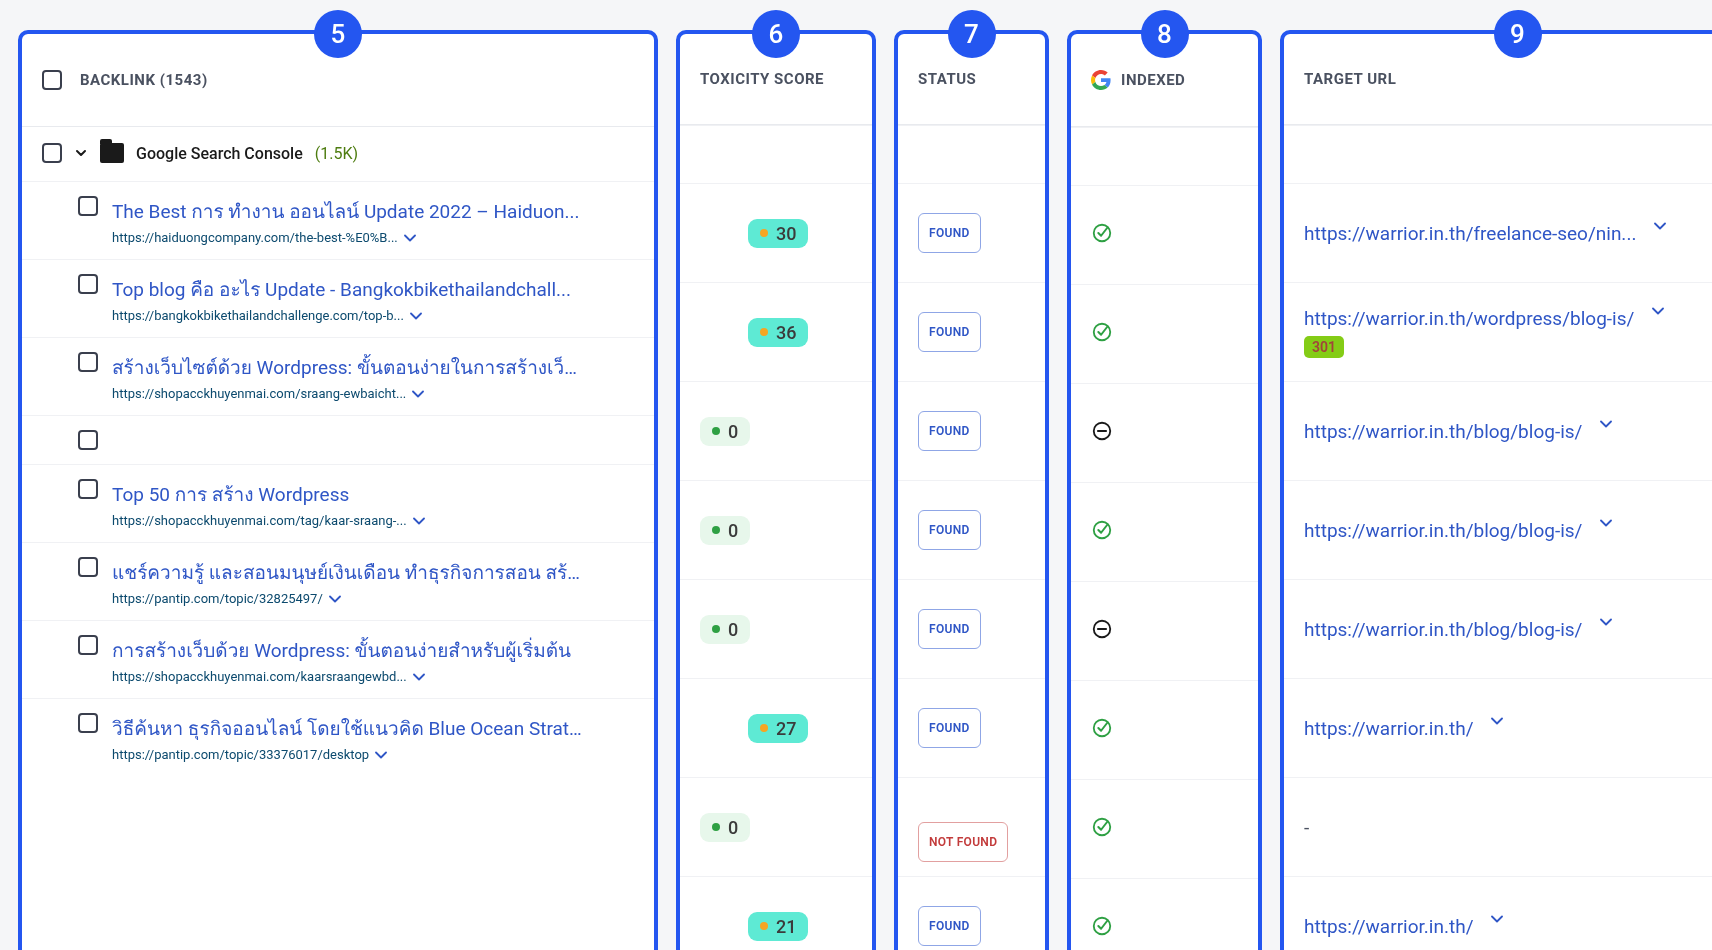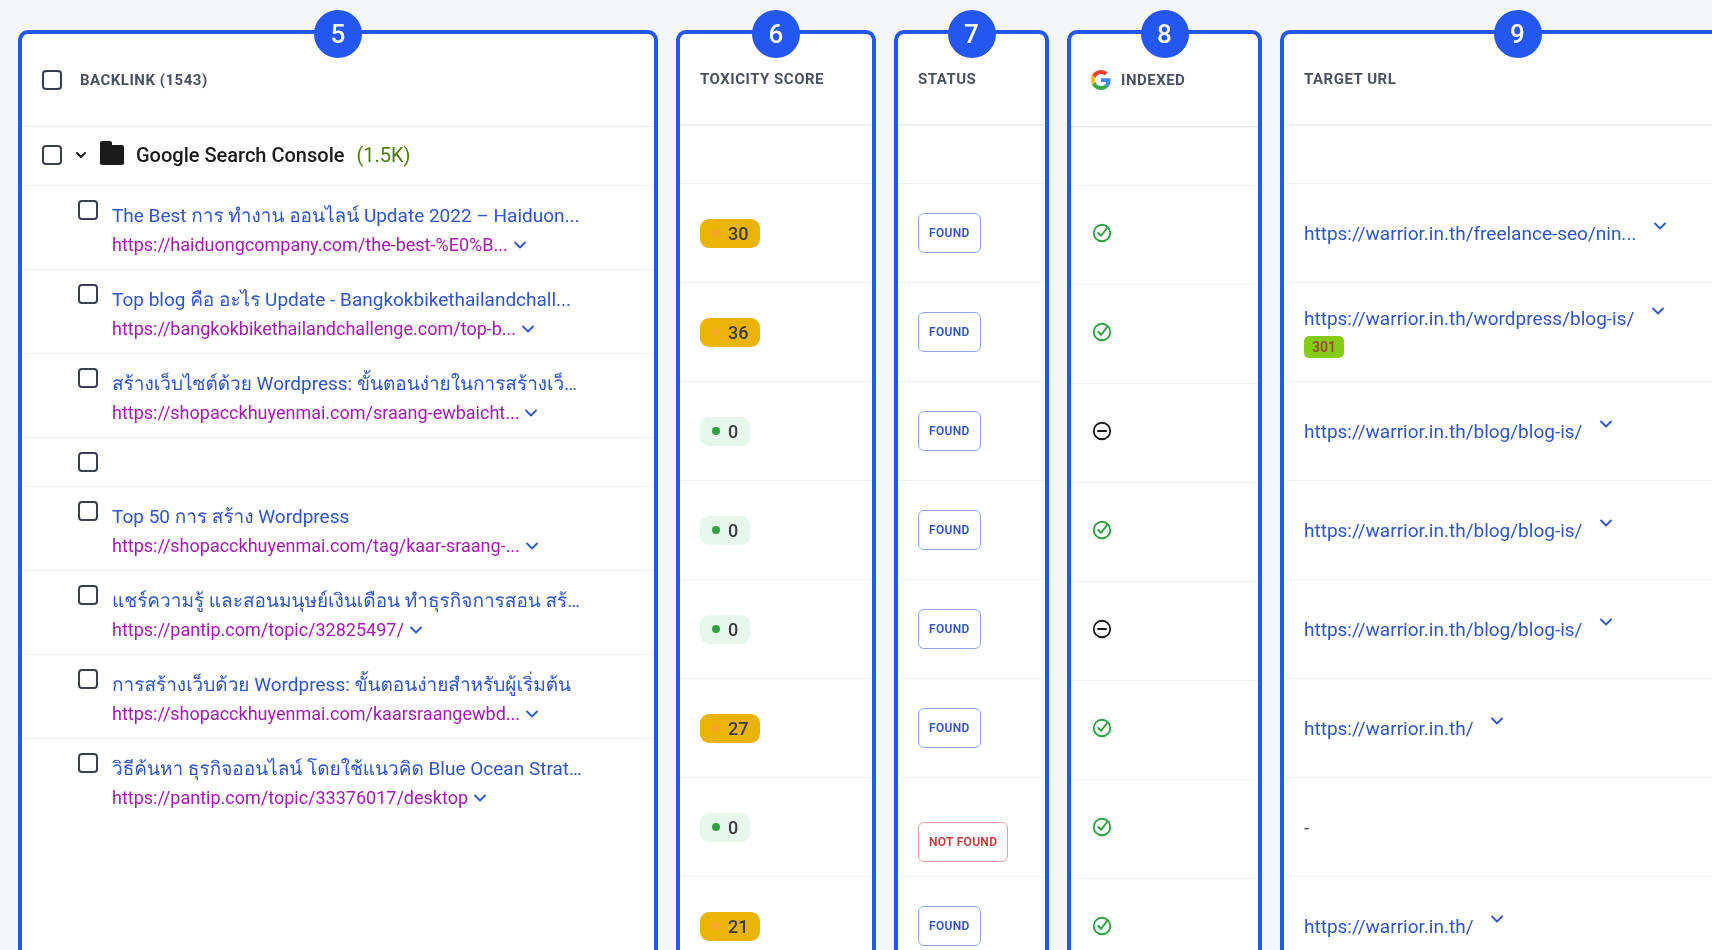--- a/index.html
+++ b/index.html
@@ -48,21 +48,21 @@
     border-radius: 4px;
     display: inline-block;
     flex: 0 0 20px;
     cursor: pointer;
   }
   .group-row {
     display: flex;
     align-items: center;
     gap: 12px;
     padding: 16px 20px 18px 20px;
-    font-size: 20px;
+    font-size: 16px;
   }
   .chevron {
     width: 14px;
     height: 14px;
     display: inline-block;
     flex: 0 0 14px;
   }
   .chevron svg { display: block; }
   .folder-icon {
     width: 24px;
@@ -111,22 +111,22 @@
     text-overflow: ellipsis;
     max-width: 470px;
     margin-bottom: 4px;
   }
   .link-url-wrap {
     display: flex;
     align-items: center;
     gap: 6px;
   }
   .link-url {
-    color: #a21caf;
-    font-size: 18px;
+    color: #0c4a6e;
+    font-size: 13px;
     white-space: nowrap;
     overflow: hidden;
     text-overflow: ellipsis;
     max-width: 450px;
   }
   .caret-down {
     width: 12px; height: 8px;
     flex: 0 0 12px;
   }
   .caret-down svg { display: block; }
@@ -135,21 +135,21 @@
     align-items: center;
     gap: 8px;
     padding: 4px 12px;
     border-radius: 9px;
     font-size: 18px;
     font-weight: 500;
   }
   .tox-dot {
     width: 8px; height: 8px; border-radius: 50%;
   }
-  .tox-orange { background: #eab308; color: #3b3b3b; }
+  .tox-orange { background: #5eead4; color: #3b3b3b; margin-left: 48px; }
   .tox-orange .tox-dot { background: #f5a623; }
   .tox-green { background: #e7f7eb; color: #3b3b3b; }
   .tox-green .tox-dot { background: #2ea043; }
   .status-badge {
     display: inline-block;
     font-size: 12px;
     font-weight: 600;
     letter-spacing: 0.3px;
     padding: 12px 10px;
     border-radius: 6px;

